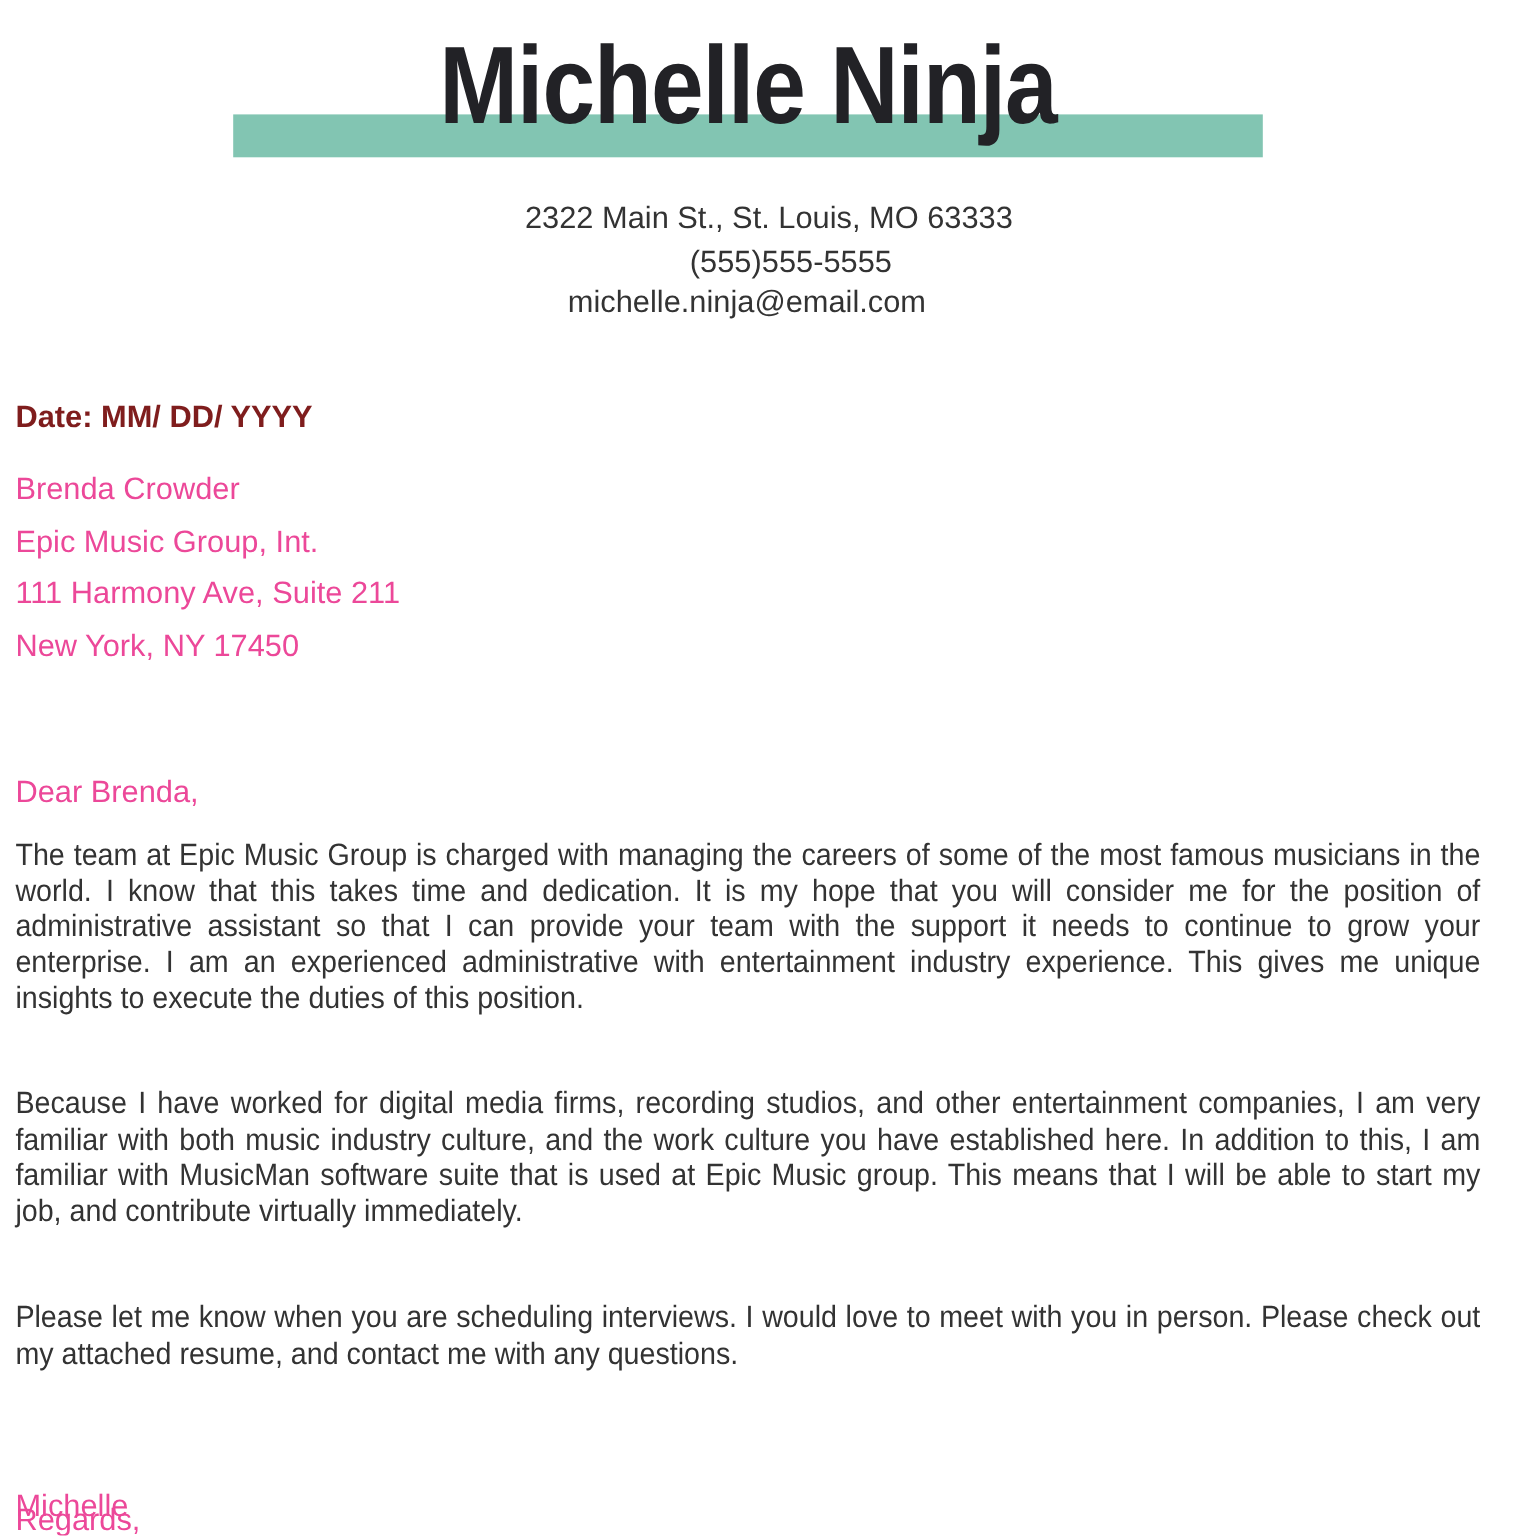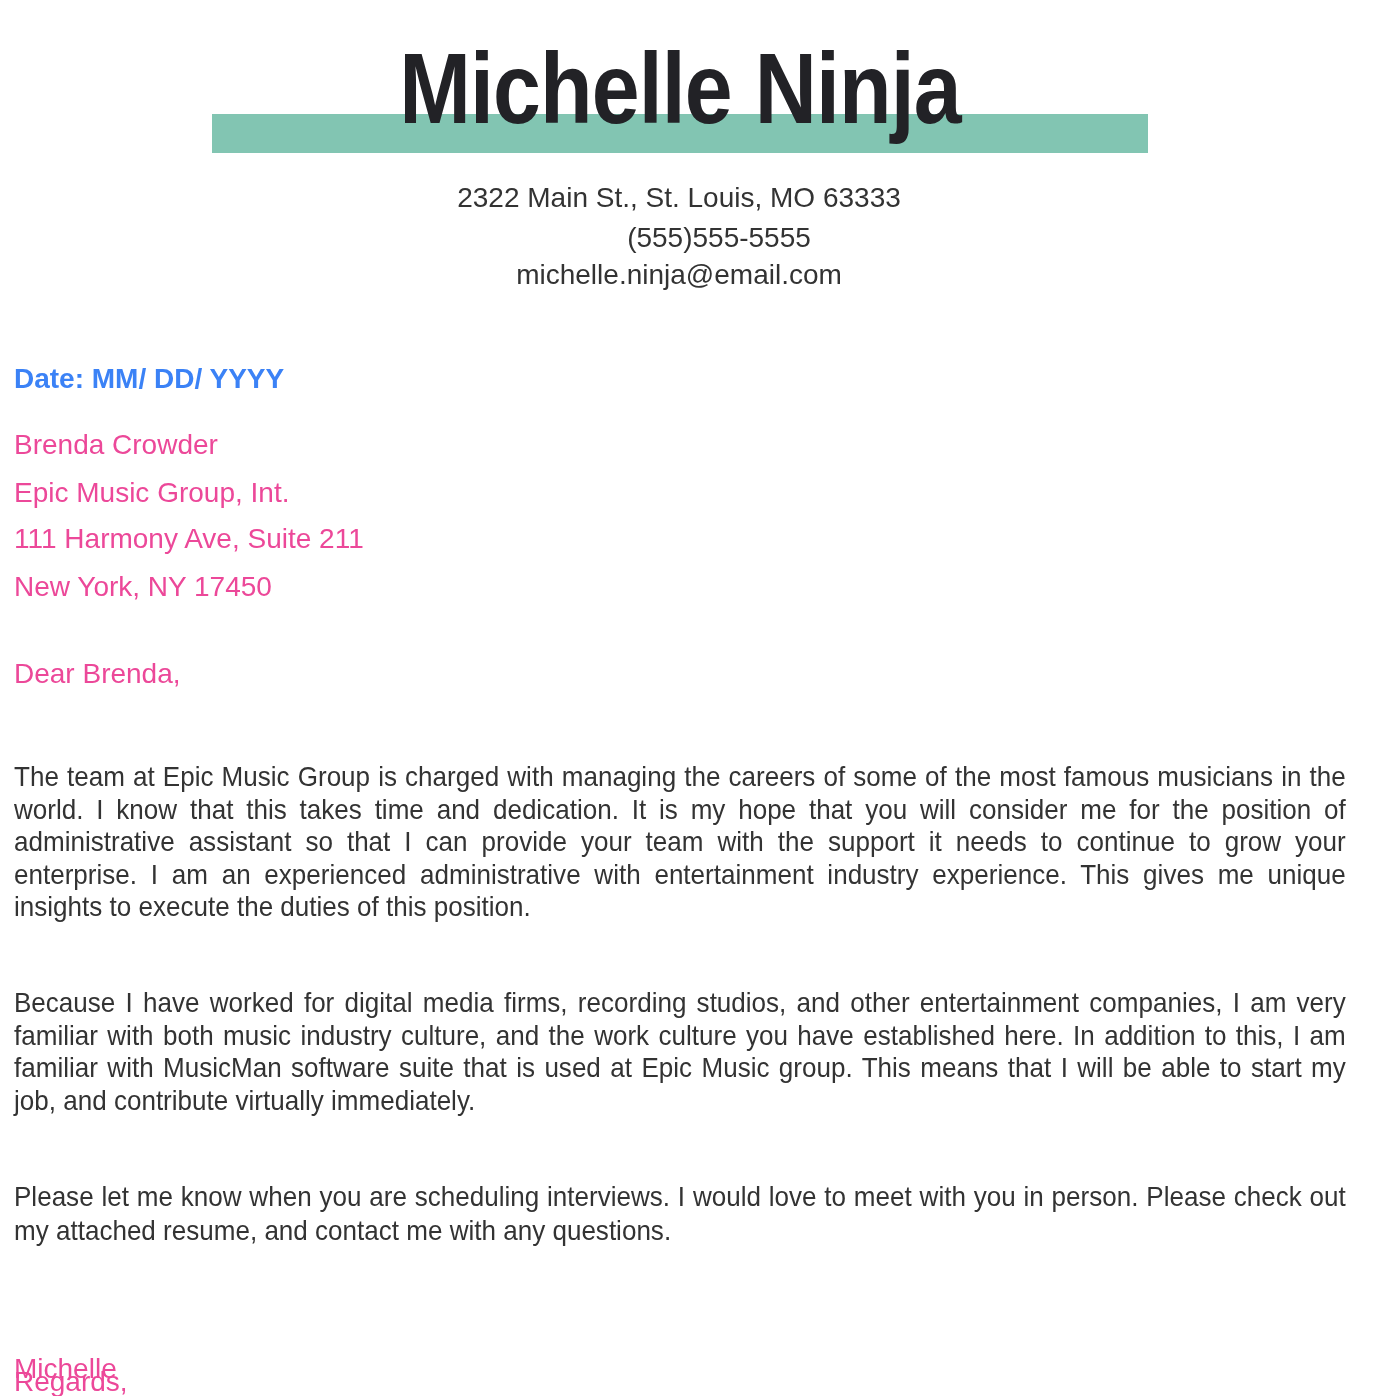--- a/index.html
+++ b/index.html
@@ -11,21 +11,21 @@
       width: 1378px;
       height: 1396px;
       position: relative;
       overflow: hidden;
       font-family: "Liberation Sans", sans-serif;
       color: #2b2b2b;
     }
     .header {
       position: absolute;
       left: 0;
-      top: 10px;
+      top: 0;
       width: 1378px;
       height: 160px;
     }
     .accent-bar {
       position: absolute;
       left: 212px;
       top: 104px;
       width: 936px;
       height: 39px;
       background: #82c5b2;
@@ -46,37 +46,37 @@
       transform-origin: 680px 0;
     }
     .contact {
       position: absolute;
       left: 0;
       width: 1358px;
       text-align: center;
       font-size: 28px;
       color: #333;
     }
-    .contact.addr { top: 182px; }
+    .contact.addr { top: 182px; padding-left: 20px; }
     .contact.phone { top: 222px; margin-left: 40px; }
     .contact.email { top: 259px; }
 
     .line {
       position: absolute;
       left: 14px;
       font-size: 28px;
       color: #ec4899;
       white-space: nowrap;
     }
-    .date { top: 363px; font-weight: bold; color: #3b82f6; }
+    .date { top: 363px; font-weight: bold; color: #7f1d1d; }
     .rec-name { top: 429px; }
     .rec-company { top: 477px; }
     .rec-street { top: 523px; }
     .rec-city { top: 571px; }
-    .salutation { top: 658px; }
+    .salutation { top: 704px; }
 
     .para {
       position: absolute;
       left: 14px;
       width: 1332px;
       font-size: 28px;
       line-height: 32.6px;
       text-align: justify;
       color: #333;
       transform: scaleX(0.93);

